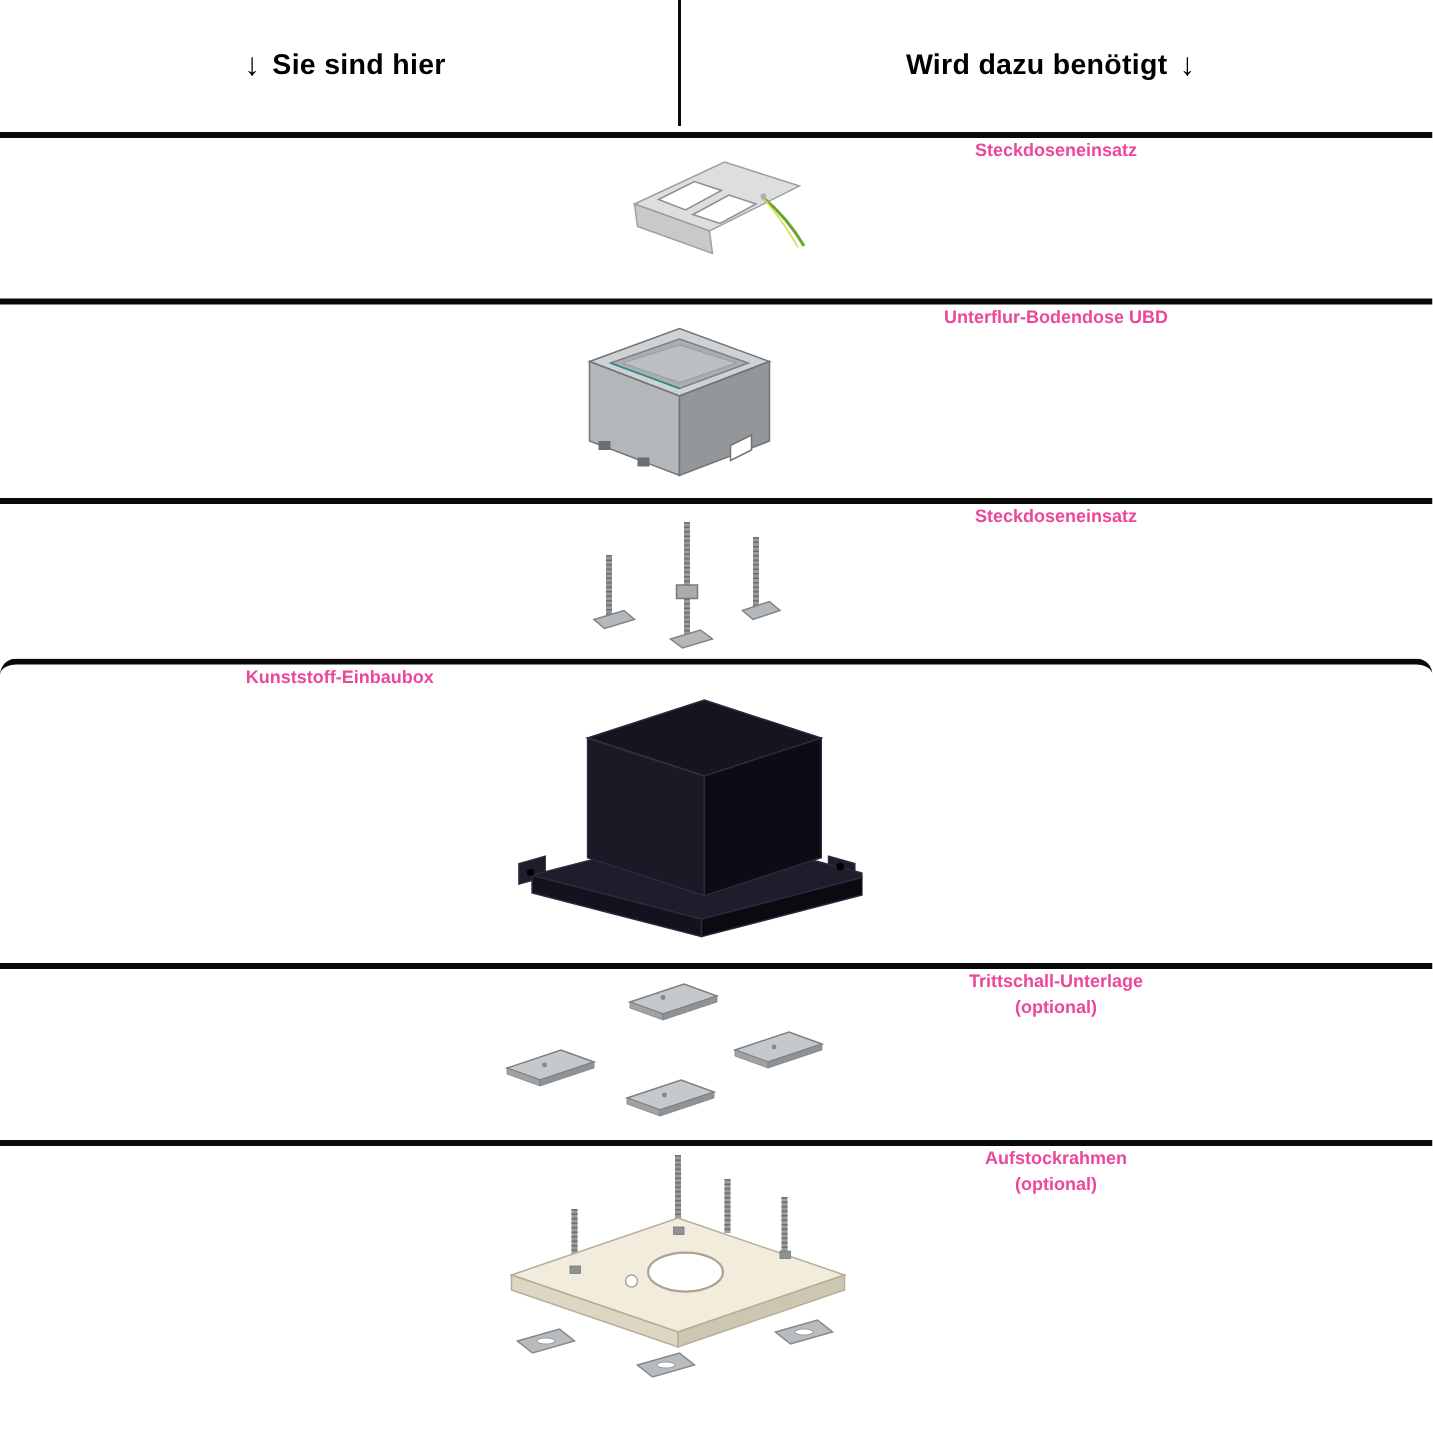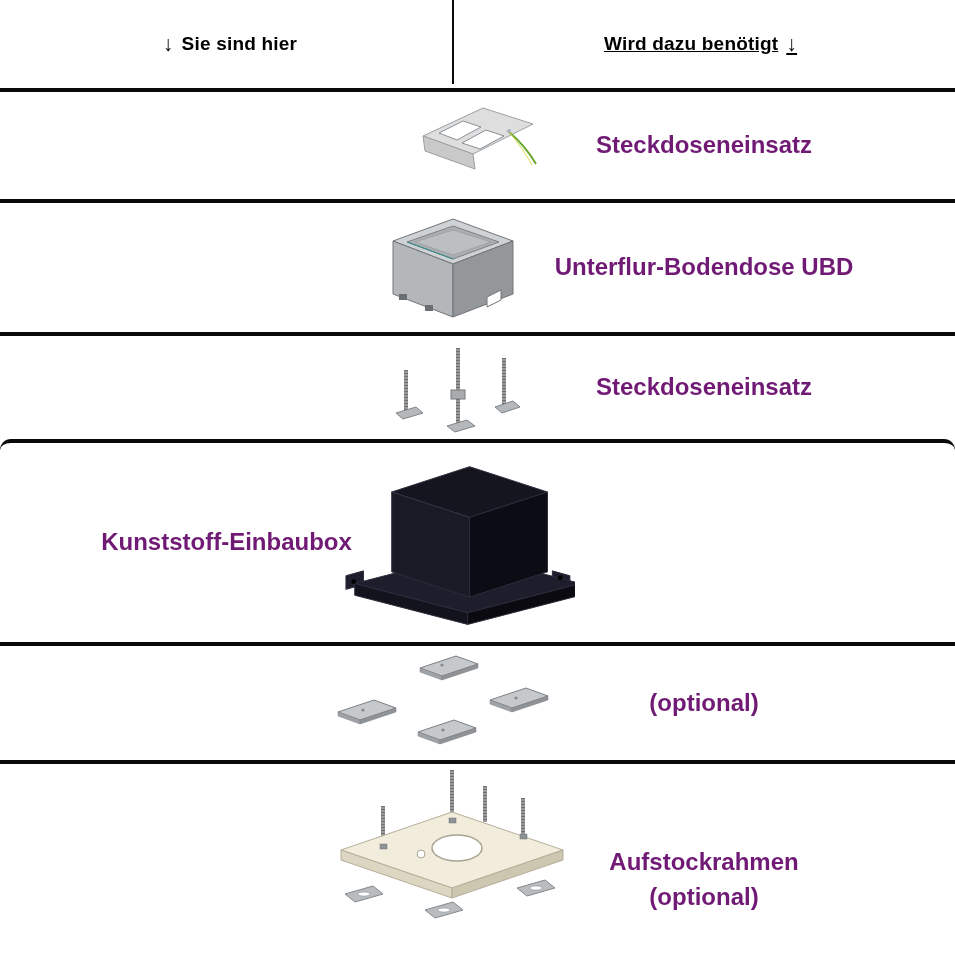--- a/index.html
+++ b/index.html
@@ -21,27 +21,27 @@
 
   .vdivider{
     position:absolute;left:452px;top:0;width:2px;height:84px;
     background:#0a0a0a;
   }
   .hcell{
     position:absolute;top:0;bottom:0;display:flex;align-items:center;justify-content:center;
     font-weight:bold;font-size:19px;color:#000000;letter-spacing:0.2px;
   }
   .hcell.left{left:0;width:452px;}
-  .hcell.right{left:454px;width:501px;text-decoration:underline;}
+  .hcell.right{left:454px;width:501px;}
   .hcell .arrow{font-size:21px;margin:0 8px;font-weight:bold;}
 
   .label-cell{
     position:absolute;top:0;bottom:0;display:flex;flex-direction:column;
-    align-items:center;justify-content:center;text-align:center;
-    font-weight:bold;font-size:24px;color:#701a75;line-height:1.45;
+    align-items:center;text-align:center;
+    font-weight:bold;font-size:12px;color:#ec4899;line-height:1.45;
   }
   .label-cell.right{left:453px;width:502px;}
   .label-cell.left{left:0;width:453px;}
 
   .img{position:absolute;display:block;}
 </style>
 </head>
 <body>
 
 <div class="table">
@@ -149,20 +149,21 @@
       <polygon points="160,48 182,56 182,60 160,52" fill="#9fa3a6" stroke="#7c8084" stroke-width="0.5"></polygon>
       <polygon points="182,56 218,44 218,48 182,60" fill="#8f9396" stroke="#7c8084" stroke-width="0.5"></polygon>
       <circle cx="186" cy="46" r="1.6" fill="#84888b"></circle>
 
       <polygon points="88,80 124,68 146,76 110,88" fill="#c6c9cb" stroke="#7c8084" stroke-width="1"></polygon>
       <polygon points="88,80 110,88 110,92 88,84" fill="#9fa3a6" stroke="#7c8084" stroke-width="0.5"></polygon>
       <polygon points="110,88 146,76 146,80 110,92" fill="#8f9396" stroke="#7c8084" stroke-width="0.5"></polygon>
       <circle cx="113" cy="78" r="1.6" fill="#84888b"></circle>
     </svg>
     <div class="label-cell right">
+      <span>Trittschall-Unterlage</span>
       <span>(optional)</span>
     </div>
   </div>
 
   <div class="row row-6 bordered">
     <svg class="img" style="left:325px;top:2px;" width="253" height="160" viewBox="0 0 253 160">
 
       <line x1="127" y1="4" x2="127" y2="56" stroke="#9a9a9a" stroke-width="4"></line>
       <line x1="127" y1="4" x2="127" y2="56" stroke="#6f6f6f" stroke-width="4" stroke-dasharray="1 2"></line>
       <line x1="58" y1="40" x2="58" y2="82" stroke="#9a9a9a" stroke-width="4"></line>

